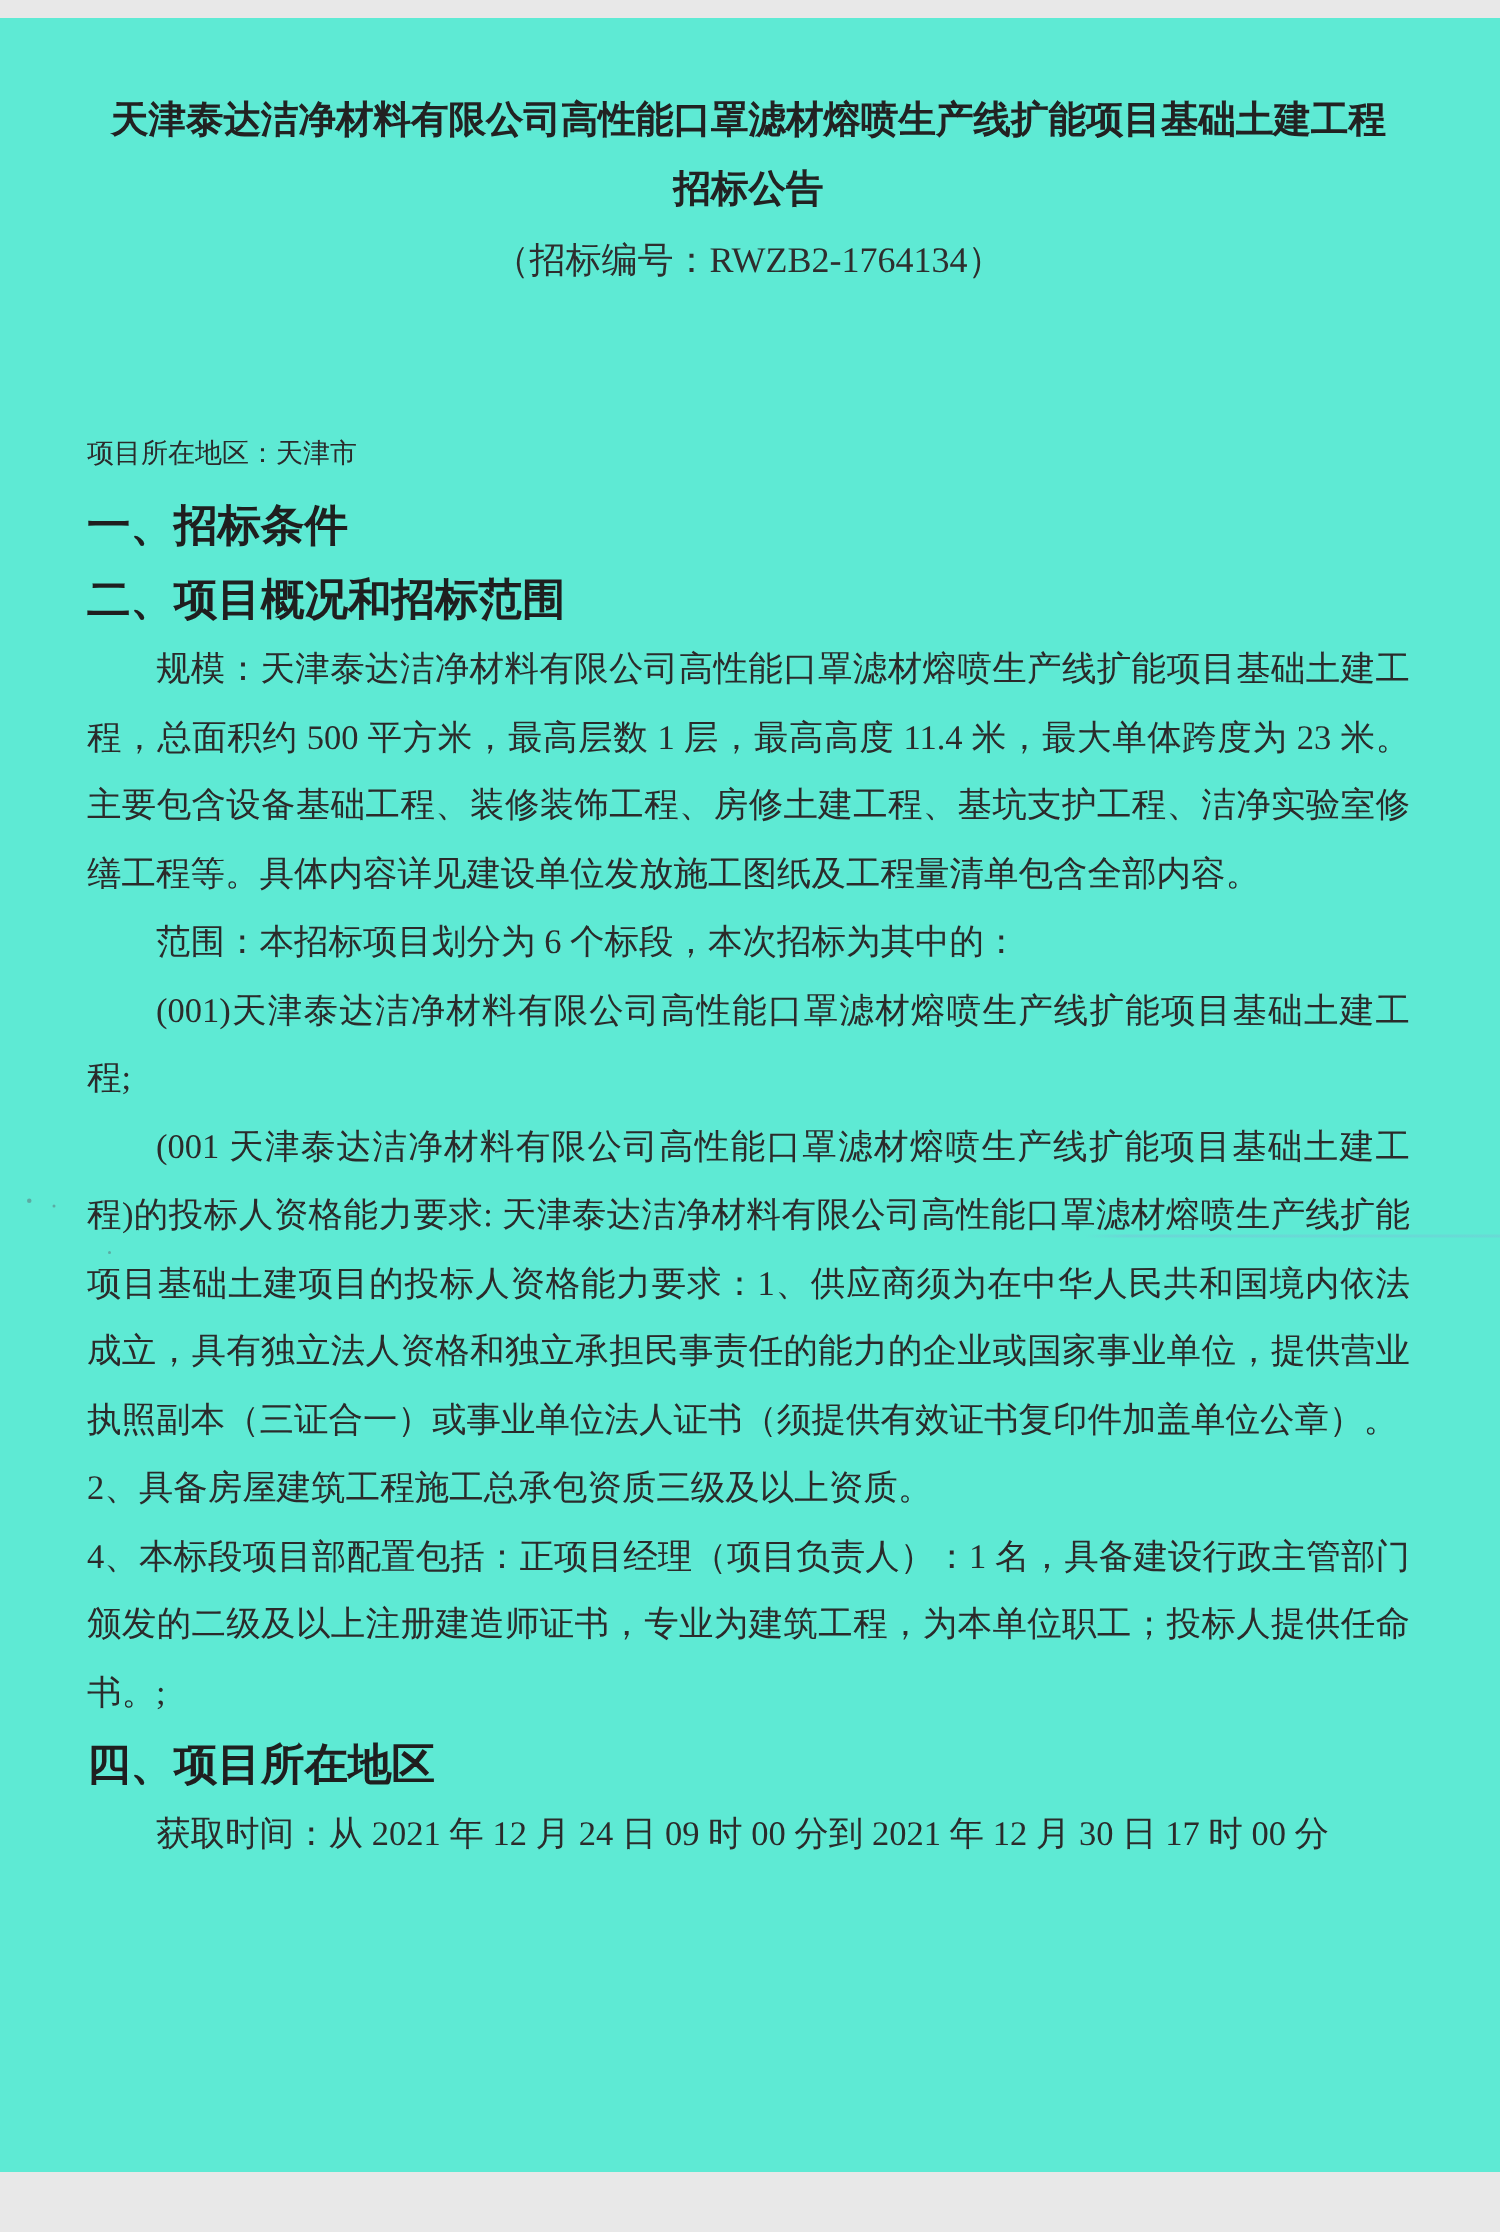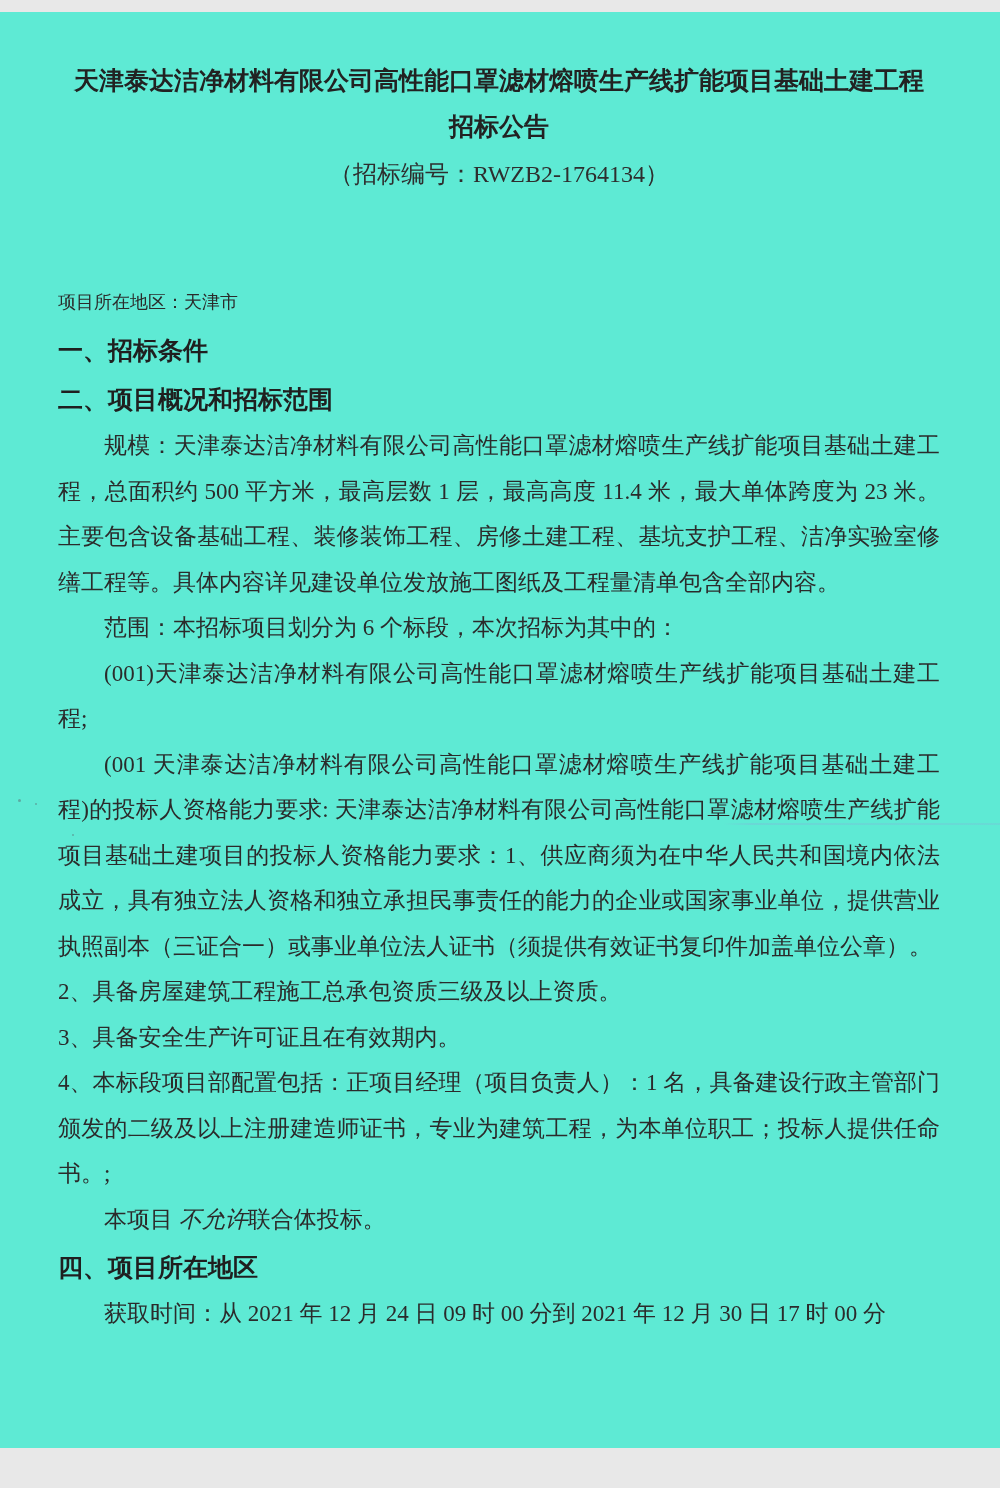--- a/index.html
+++ b/index.html
@@ -32,21 +32,21 @@
     text-align: center;
     line-height: 48px;
     color: #2e2e2e;
   }
   .region-line {
     margin-top: 82px;
     font-size: 18px;
     line-height: 45px;
   }
   .sec-heading {
-    font-size: 25px;
+    font-size: 29px;
     font-weight: bold;
     line-height: 46px;
     margin: 3px 0 0 0;
     color: #1f1f1f;
   }
   .para {
     font-size: 23px;
     line-height: 45.5px;
     text-align: justify;
     text-indent: 2em;
@@ -100,23 +100,21 @@
   <div>
     <h2 class="sec-heading">二、项目概况和招标范围</h2>
     <p class="para">规模：天津泰达洁净材料有限公司高性能口罩滤材熔喷生产线扩能项目基础土建工程，总面积约 500 平方米，最高层数 1 层，最高高度 11.4 米，最大单体跨度为 23 米。主要包含设备基础工程、装修装饰工程、房修土建工程、基坑支护工程、洁净实验室修缮工程等。具体内容详见建设单位发放施工图纸及工程量清单包含全部内容。</p>
     <p class="para">范围：本招标项目划分为 6 个标段，本次招标为其中的：</p>
     <p class="para">(001)天津泰达洁净材料有限公司高性能口罩滤材熔喷生产线扩能项目基础土建工程;</p>
   </div>
 
   <div>
     <p class="para">(001 天津泰达洁净材料有限公司高性能口罩滤材熔喷生产线扩能项目基础土建工程)的投标人资格能力要求: 天津泰达洁净材料有限公司高性能口罩滤材熔喷生产线扩能项目基础土建项目的投标人资格能力要求：1、供应商须为在中华人民共和国境内依法成立，具有独立法人资格和独立承担民事责任的能力的企业或国家事业单位，提供营业执照副本（三证合一）或事业单位法人证书（须提供有效证书复印件加盖单位公章）。</p>
     <p class="para flush">2、具备房屋建筑工程施工总承包资质三级及以上资质。</p>
-    <p class="para flush">3、具备安全生产许可证且在有效期内。</p>
     <p class="para flush">4、本标段项目部配置包括：正项目经理（项目负责人）：1 名，具备建设行政主管部门颁发的二级及以上注册建造师证书，专业为建筑工程，为本单位职工；投标人提供任命书。;</p>
-    <p class="para"><span>本项目 </span><span class="italic">不允许</span><span>联合体投标。</span></p>
   </div>
 
   <div>
     <h2 class="sec-heading">四、项目所在地区</h2>
     <p class="para">获取时间：从 2021 年 12 月 24 日 09 时 00 分到 2021 年 12 月 30 日 17 时 00 分</p>
   </div>
 
   <div class="artifact-cyan-line"></div>
   <div class="speck s1"></div>
   <div class="speck s2"></div>

